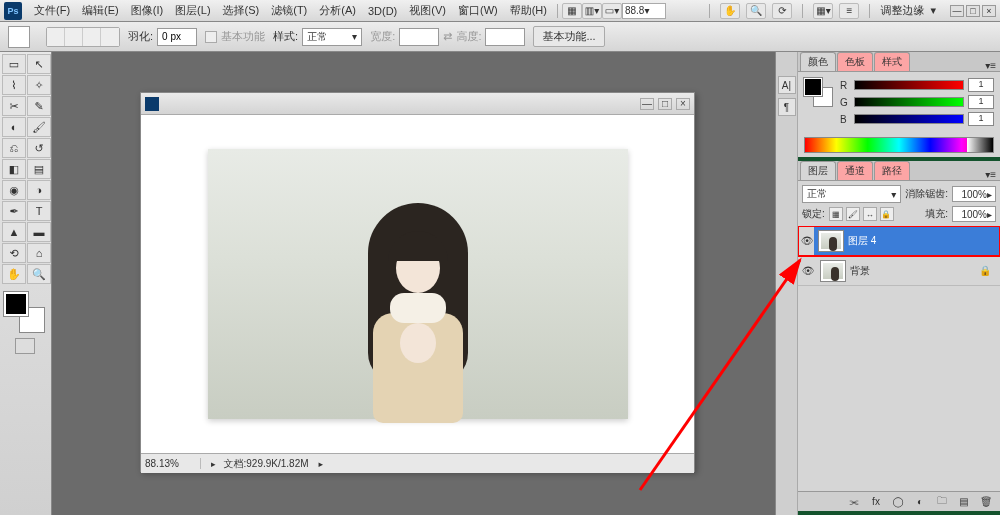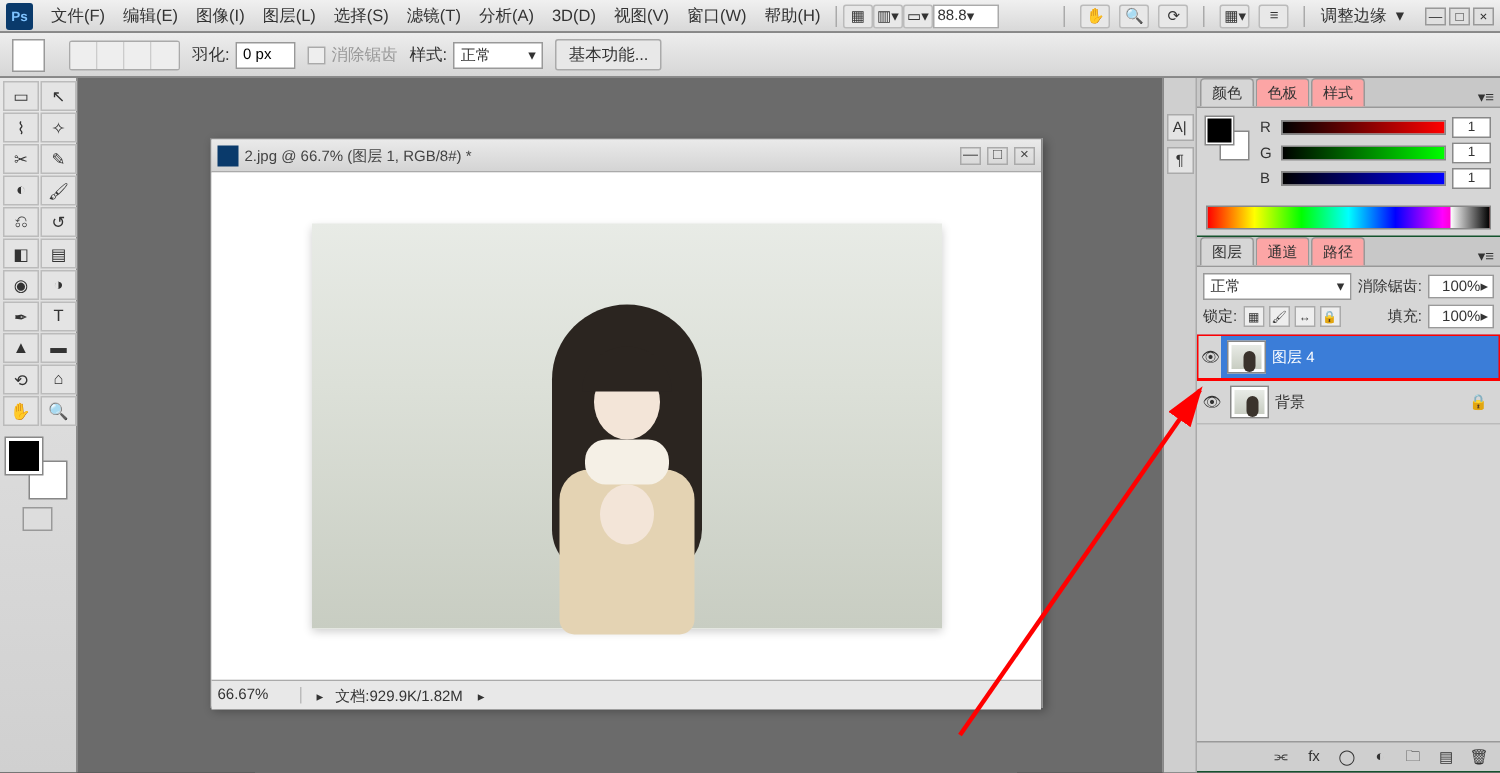--- a/index.html
+++ b/index.html
@@ -57,21 +57,21 @@
 .doc-status { height: 20px; background: #e8e8e8; border-top: 1px solid #aaa; display: flex; align-items: center; font-size: 10px; padding: 0 4px; gap: 8px; }
 .doc-status .zoom { width: 56px; border-right: 1px solid #bbb; padding-right: 6px; }
 .doc-status .tri { margin-left: 2px; font-size: 9px; }
 
 
 .dock { position: absolute; right: 0; top: 52px; width: 225px; height: 463px; background: #d6d6d6; border-left: 1px solid #888; display: flex; }
 .dock-side { width: 22px; background: #cfcfcf; border-right: 1px solid #aaa; padding-top: 20px; }
 .dock-side .tabicon { width: 18px; height: 18px; margin: 4px auto; background: #e4e4e4; border: 1px solid #aaa; font-size: 10px; display: flex; align-items: center; justify-content: center; }
 .panels { flex: 1; display: flex; flex-direction: column; }
 
-.panel { border-bottom: 1px solid #14532d; }
+.panel { border-bottom: 4px solid #14532d; }
 .panel-tabs { height: 20px; background: #c8c8c8; display: flex; align-items: flex-end; padding-left: 2px; gap: 0; border-bottom: 1px solid #999; }
 .panel-tab { padding: 2px 7px; font-size: 10px; background: #fca5a5; border: 1px solid #999; border-bottom: none; border-radius: 3px 3px 0 0; margin-right: 1px; }
 .panel-tab.active { background: #d6d6d6; }
 .panel-menu { margin-left: auto; padding: 0 4px; font-size: 10px; }
 
 .color-panel .body { padding: 6px; display: flex; gap: 8px; }
 .color-swatch-mini { width: 28px; height: 28px; position: relative; }
 .color-swatch-mini .fg { position: absolute; width: 18px; height: 18px; background: #000; border: 1px solid #fff; outline: 1px solid #888; }
 .color-swatch-mini .bg { position: absolute; right: 0; bottom: 0; width: 18px; height: 18px; background: #fff; border: 1px solid #fff; outline: 1px solid #888; }
 .sliders { flex: 1; }
@@ -161,28 +161,35 @@
       <span></span>
       <span></span>
       <span></span>
     </div>
   <div class="opt-group">
     <span>羽化:</span>
     <input class="opt-input" value="0 px" style="">
   </div>
   <div class="opt-group">
     <span style="width:12px;height:12px;border:1px solid #aaa;background:#eee"></span>
-    <span class="opt-label-disabled">消除锯齿</span>
+    <span class="opt-label-disabled">基本功能</span>
   </div>
   <div class="opt-group">
     <span>样式:</span>
     <div class="opt-select">
         <span>正常</span>
         <span>▾</span>
       </div>
+  </div>
+  <div class="opt-group">
+    <span class="opt-label-disabled">宽度:</span>
+    <input class="opt-input" disabled="" style="">
+    <span class="opt-label-disabled">⇄</span>
+    <span class="opt-label-disabled">高度:</span>
+    <input class="opt-input" disabled="" style="">
   </div>
   <div class="opt-btn">基本功能...</div>
 </div>
 
 <div class="toolbar">
   <div class="tool-grid">
     <div class="tool">▭</div>
     <div class="tool">↖</div>
     <div class="tool">⌇</div>
     <div class="tool">✧</div>
@@ -209,41 +216,40 @@
     <div class="bg-color"></div>
     <div class="fg-color"></div>
   </div>
   <div class="quickmask"></div>
 </div>
 
 <div class="canvas-area">
   <div class="doc-window">
     <div class="doc-titlebar">
       <div class="doc-icon"></div>
-      <span>2.jpg @ 66.7% (图层 1, RGB/8#) *</span>
       <div class="doc-right">
         <span>—</span>
         <span>□</span>
         <span>×</span>
       </div>
     </div>
     <div class="doc-body">
       <div class="photo">
         <div class="girl">
           <div class="hair"></div>
           <div class="body"></div>
           <div class="scarf"></div>
           <div class="face"></div>
           <div class="bangs"></div>
           <div class="hands"></div>
         </div>
       </div>
     </div>
     <div class="doc-status">
-      <span class="zoom">66.67%</span>
+      <span class="zoom">88.13%</span>
       <span class="tri">▸</span>
       <span>文档:929.9K/1.82M</span>
       <span class="tri">▸</span>
     </div>
   </div>
 </div>
 
 <div class="dock">
   <div class="dock-side">
     <div class="tabicon">A|</div>

